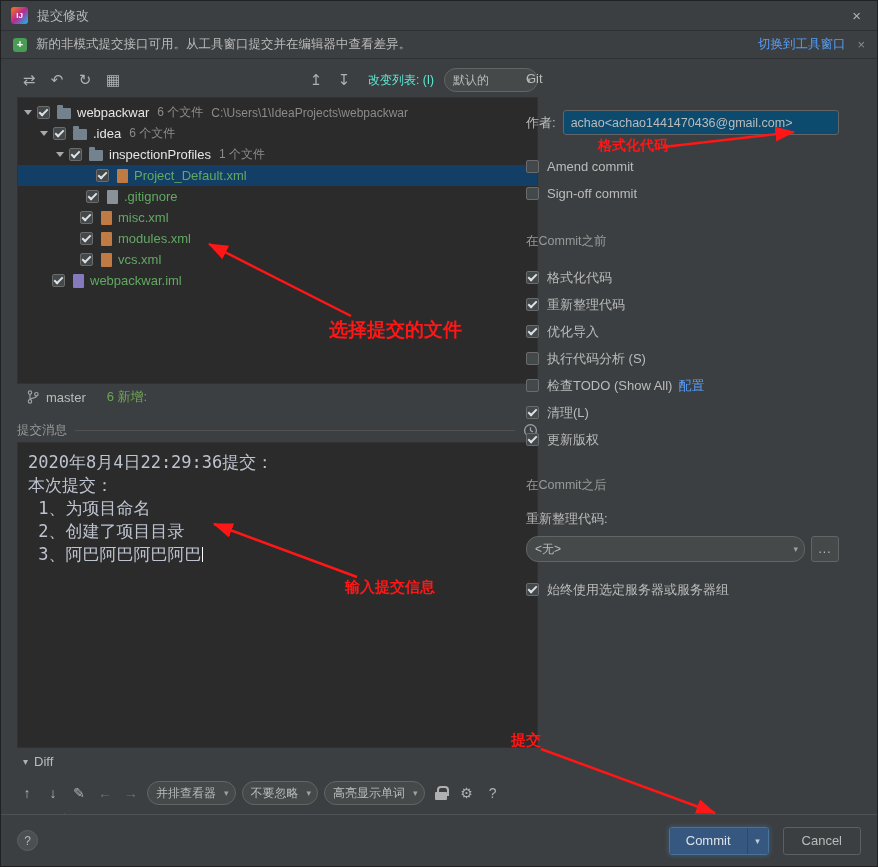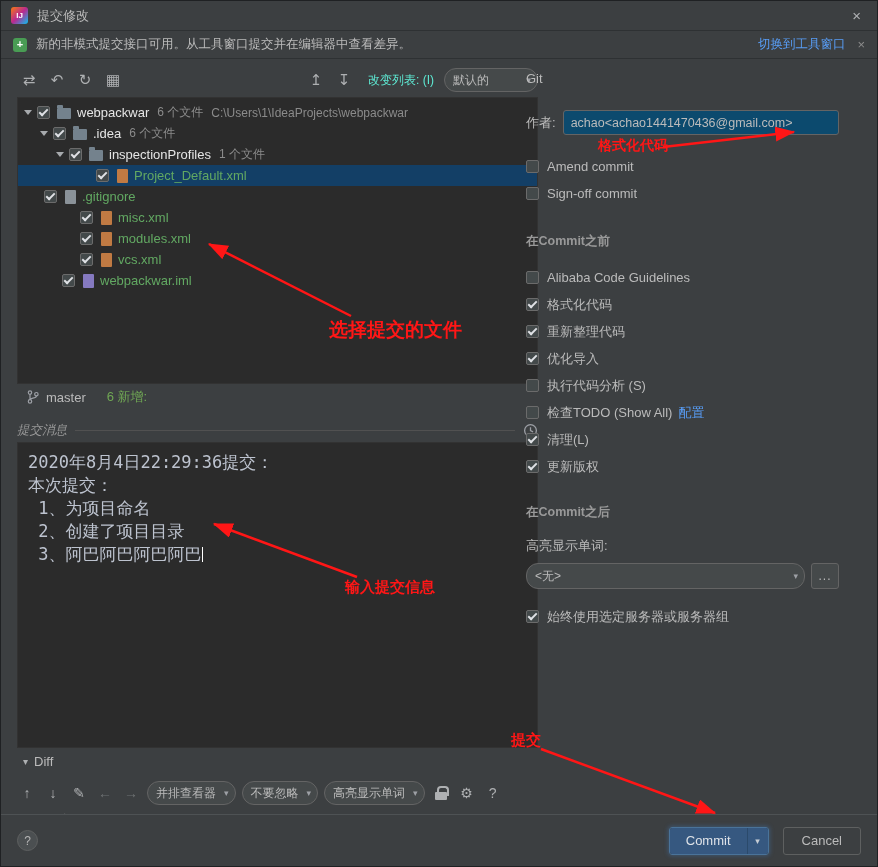--- a/index.html
+++ b/index.html
@@ -92,21 +92,21 @@
   .ficon.iml  { background: #8579c0; }
   .fname { color: #e5e5e5; }
   .fname.green { color: #62a862; }
   .count, .path { color: #8b8b8b; margin-left: 8px; font-size: 12px; }
   
   .status-row { height: 26px; display: flex; align-items: center; padding-left: 10px; font-size: 13px; gap: 7px; }
   .branch-name { color: #bbbbbb; text-align: center; }
   .added-count { color: #70a754; margin-left: 14px; }
   
   .msg-label-row { display: flex; align-items: center; height: 24px; margin-top: 8px; gap: 8px; }
-  .msg-label { color: #999999; font-size: 12.5px; flex: none; font-style: italic; }
+  .msg-label { color: #999999; font-size: 12.5px; flex: none; }
   .hline { flex: 1; height: 1px; background: #515151; }
   
   .msg-area {
     height: 306px; background: #2b2b2b; border: 1px solid #323232;
     padding: 8px 10px; font-family: "DejaVu Sans Mono", "Liberation Mono", monospace;
     font-size: 17px; line-height: 23px; color: #bdc3cf; cursor: text;
   }
   .msg-line { white-space: pre; }
   .caret { display: inline-block; width: 1px; height: 15px; background: #ffffff; vertical-align: -2px; margin-left: 1px; }
   
@@ -134,21 +134,21 @@
   .author-input {
     flex: 1; height: 25px; background: #0c4a6e; border: 1px solid #646464;
     border-radius: 3px; color: #bbbbbb; font-size: 12.5px; padding: 0 7px;
     font-family: "Liberation Sans", "DejaVu Sans", sans-serif; outline: none;
   }
   .opt-row { display: flex; align-items: center; height: 27px; }
   .opt-row .cb { margin-right: 8px; }
   .opt-label { color: #bbbbbb; }
   .opt-link { color: #589df6; margin-left: 6px; cursor: pointer; text-decoration: none; }
   .amend-row { margin-top: 18px; }
-  .section-header { display: flex; align-items: flex-start; gap: 8px; margin-top: 26px; font-weight: bold; }
+  .section-header { display: flex; align-items: flex-start; gap: 8px; margin-top: 26px; }
   .section-header span { color: #999999; font-size: 12.5px; flex: none; }
   .opt-list { margin-top: 14px; }
   .after-gap { margin-top: 24px; }
   .upload-label { margin-top: 16px; color: #bbbbbb; }
   .upload-row { display: flex; align-items: center; gap: 6px; margin-top: 8px; }
   .combo-upload { flex: 1; height: 26px; }
   .more-btn {
     width: 28px; height: 26px; background: #45494a; border: 1px solid #646464;
     border-radius: 3px; color: #bbbbbb; font-size: 12px; display: flex;
     align-items: center; justify-content: center; cursor: pointer; flex: none;
@@ -253,41 +253,41 @@
         <span class="cb checked"></span>
         <span class="ficon folder"></span>
         <span class="fname">inspectionProfiles</span>
         <span class="count">1 个文件</span>
       </div>
       <div class="trow selected" style="padding-left:78px">
         <span class="cb checked"></span>
         <span class="ficon file xml"></span>
         <span class="fname green">Project_Default.xml</span>
       </div>
-      <div class="trow" style="padding-left:26px">
+      <div class="trow" style="padding-left:68px">
         <span class="cb checked"></span>
         <span class="ficon file gitign"></span>
         <span class="fname green">.gitignore</span>
       </div>
       <div class="trow" style="padding-left:62px">
         <span class="cb checked"></span>
         <span class="ficon file xml"></span>
         <span class="fname green">misc.xml</span>
       </div>
       <div class="trow" style="padding-left:62px">
         <span class="cb checked"></span>
         <span class="ficon file xml"></span>
         <span class="fname green">modules.xml</span>
       </div>
       <div class="trow" style="padding-left:62px">
         <span class="cb checked"></span>
         <span class="ficon file xml"></span>
         <span class="fname green">vcs.xml</span>
       </div>
-      <div class="trow" style="padding-left:44px">
+      <div class="trow" style="padding-left:34px">
         <span class="cb checked"></span>
         <span class="ficon file iml"></span>
         <span class="fname green">webpackwar.iml</span>
       </div>
     </div>
 
     <div class="status-row">
       <svg width="12" height="14" viewBox="0 0 12 14">
         <circle cx="3" cy="2.6" r="1.7" fill="none" stroke="#9da0a6" stroke-width="1.2"></circle>
         <circle cx="3" cy="11.4" r="1.7" fill="none" stroke="#9da0a6" stroke-width="1.2"></circle>
@@ -363,24 +363,20 @@
       <span class="opt-label">Sign-off commit</span>
     </div>
 
     <div class="section-header">
       <span>在Commit之前</span>
         <span class="hline"></span>
     </div>
 
     <div class="opt-list">
       <div class="opt-row">
-        <span class="cb"></span>
-        <span class="opt-label">Alibaba Code Guidelines</span>
-      </div>
-      <div class="opt-row">
         <span class="cb checked"></span>
         <span class="opt-label">格式化代码</span>
       </div>
       <div class="opt-row">
         <span class="cb checked"></span>
         <span class="opt-label">重新整理代码</span>
       </div>
       <div class="opt-row">
         <span class="cb checked"></span>
         <span class="opt-label">优化导入</span>
@@ -402,21 +398,21 @@
         <span class="cb checked"></span>
         <span class="opt-label">更新版权</span>
       </div>
     </div>
 
     <div class="section-header after-gap">
       <span>在Commit之后</span>
         <span class="hline"></span>
     </div>
 
-    <div class="upload-label">高亮显示单词:</div>
+    <div class="upload-label">重新整理代码:</div>
 
     <div class="upload-row">
       <span class="combo combo-upload">
         <span>&lt;无&gt;</span>
         <span class="arr">▾</span>
       </span>
       <span class="more-btn">...</span>
     </div>
 
     <div class="opt-row always-row">

